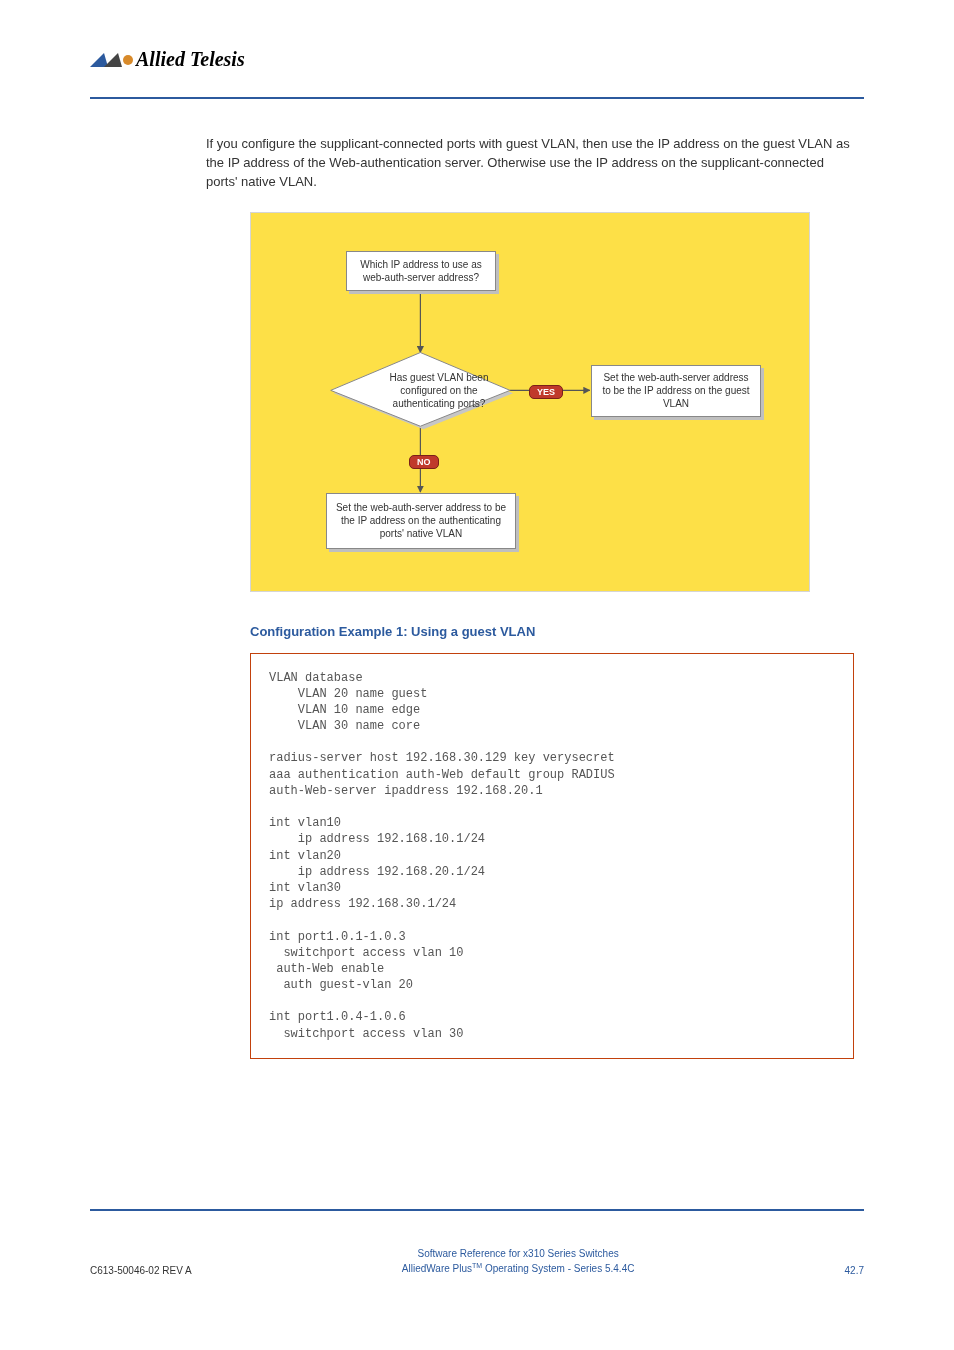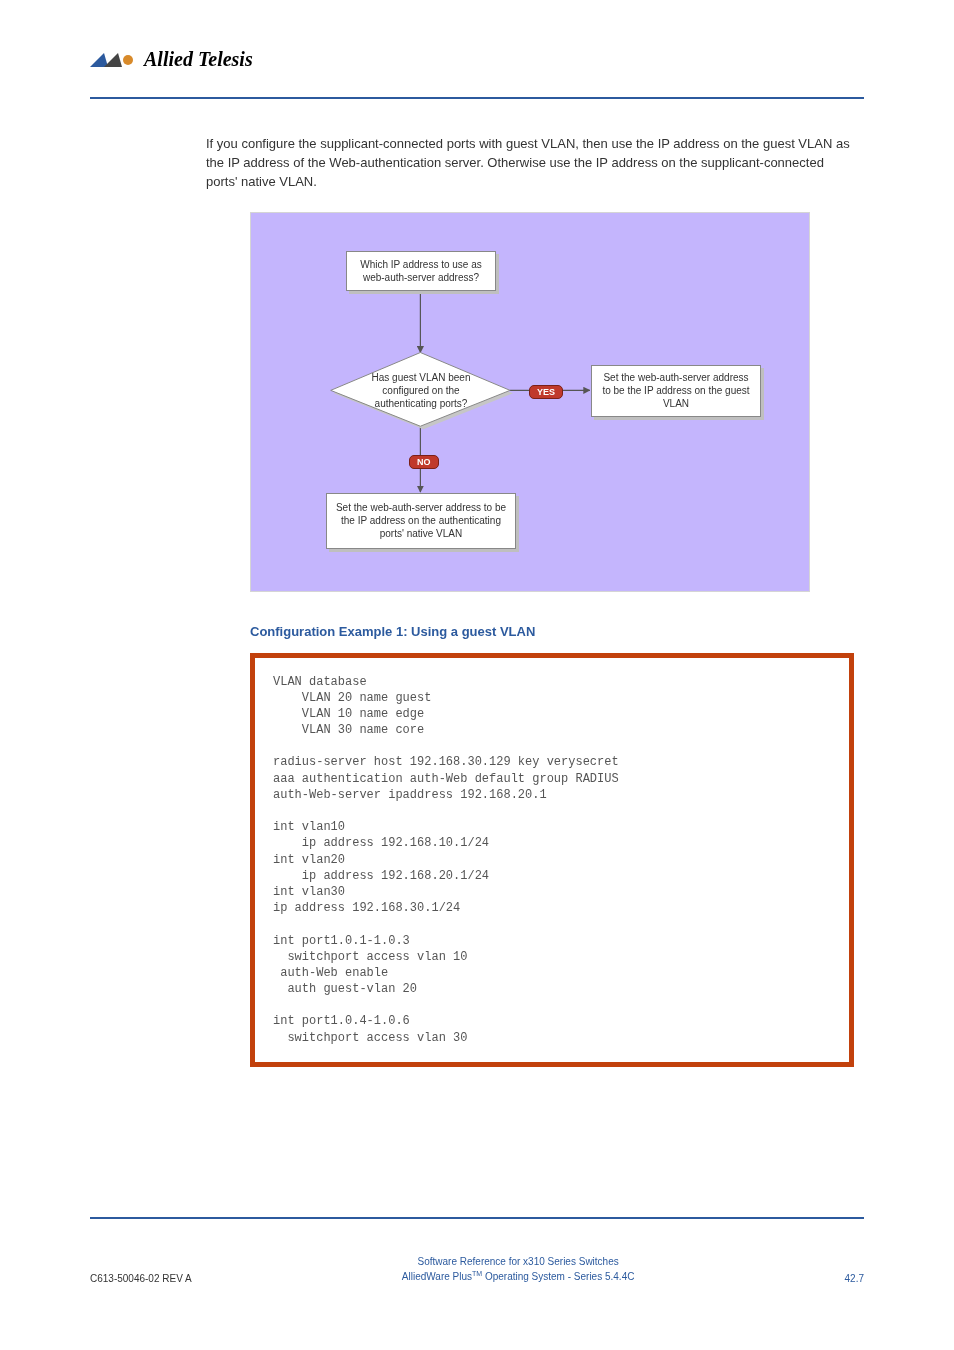--- a/index.html
+++ b/index.html
@@ -10,21 +10,20 @@
     color: #333;
     background: #fff;
     width: 954px;
   }
   .page {
     padding: 48px 90px 40px 90px;
   }
   .brand {
     display: flex;
     align-items: center;
-    gap: 8px;
     font-size: 20px;
     font-weight: bold;
     font-style: italic;
     color: #000;
     font-family: Georgia, serif;
   }
   .brand svg { flex: none; }
   .top-rule {
     border: none;
     border-top: 2px solid #2c5a9e;
@@ -34,21 +33,21 @@
     margin-left: 116px;
     margin-right: 10px;
     line-height: 1.45;
   }
   .body-text p { margin: 0 0 14px 0; }
 
   .diagram-wrap {
     margin: 20px 0 30px 160px;
     width: 560px;
     height: 380px;
-    background: #c4b5fd;
+    background: #fde047;
     border: 1px solid #d5d5d5;
     position: relative;
   }
   .diagram-wrap svg { position: absolute; inset: 0; }
   .dbox {
     position: absolute;
     background: #fff;
     font-size: 10px;
     text-align: center;
     line-height: 1.3;
@@ -70,21 +69,21 @@
   }
 
   .example-title {
     margin: 32px 0 14px 160px;
     color: #2c5a9e;
     font-weight: bold;
     font-size: 13px;
   }
   .codebox {
     margin: 0 10px 0 160px;
-    border: 5px solid #c2410c;
+    border: 1px solid #c2410c;
     padding: 16px 18px;
     font-family: "Courier New", monospace;
     font-size: 12px;
     line-height: 1.35;
     white-space: pre;
     color: #555;
   }
 
   .footer {
     margin-top: 150px;
@@ -142,21 +141,21 @@
       <g>
         <polygon points="173,143 263,181 173,217 83,181" fill="#c6c6c6"></polygon>
         <polygon points="170,140 260,178 170,214 80,178" fill="#ffffff" stroke="#888" stroke-width="1"></polygon>
       </g>
     </svg>
 
     <div class="dbox dbox-shadow" style="left:95px; top:38px; width:150px; height:40px;">
       <span>Which IP address to use as web-auth-server address?</span>
     </div>
 
-    <div class="dbox" style="left:108px; top:158px; width:124px; height:40px; background:transparent;">
+    <div class="dbox" style="left:126px; top:158px; width:124px; height:40px; background:transparent;">
       <span>Has guest VLAN been configured on the authenticating ports?</span>
     </div>
 
     <div class="pill" style="left:278px; top:172px;">YES</div>
 
     <div class="dbox dbox-shadow" style="left:340px; top:152px; width:170px; height:52px;">
       <span>Set the web-auth-server address to be the IP address on the guest VLAN</span>
     </div>
 
     <div class="pill" style="left:158px; top:242px;">NO</div>

